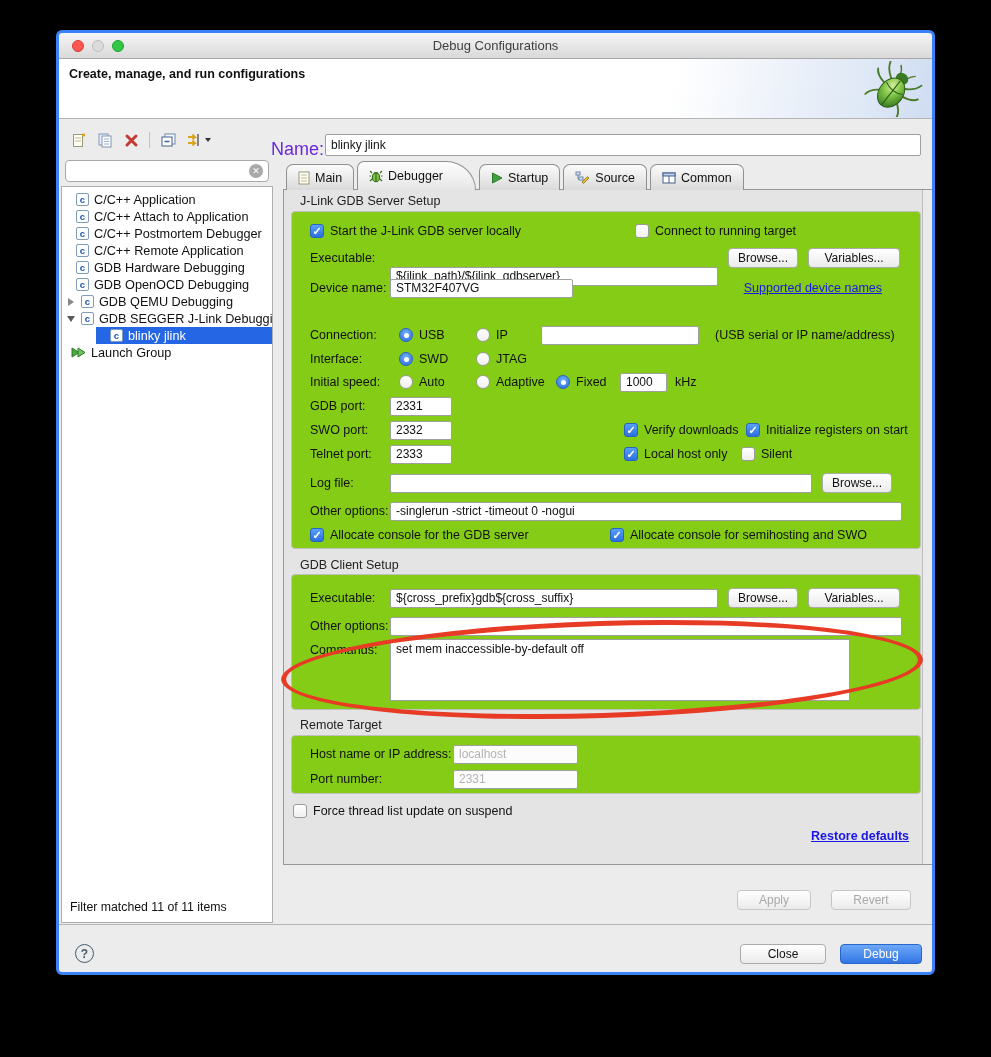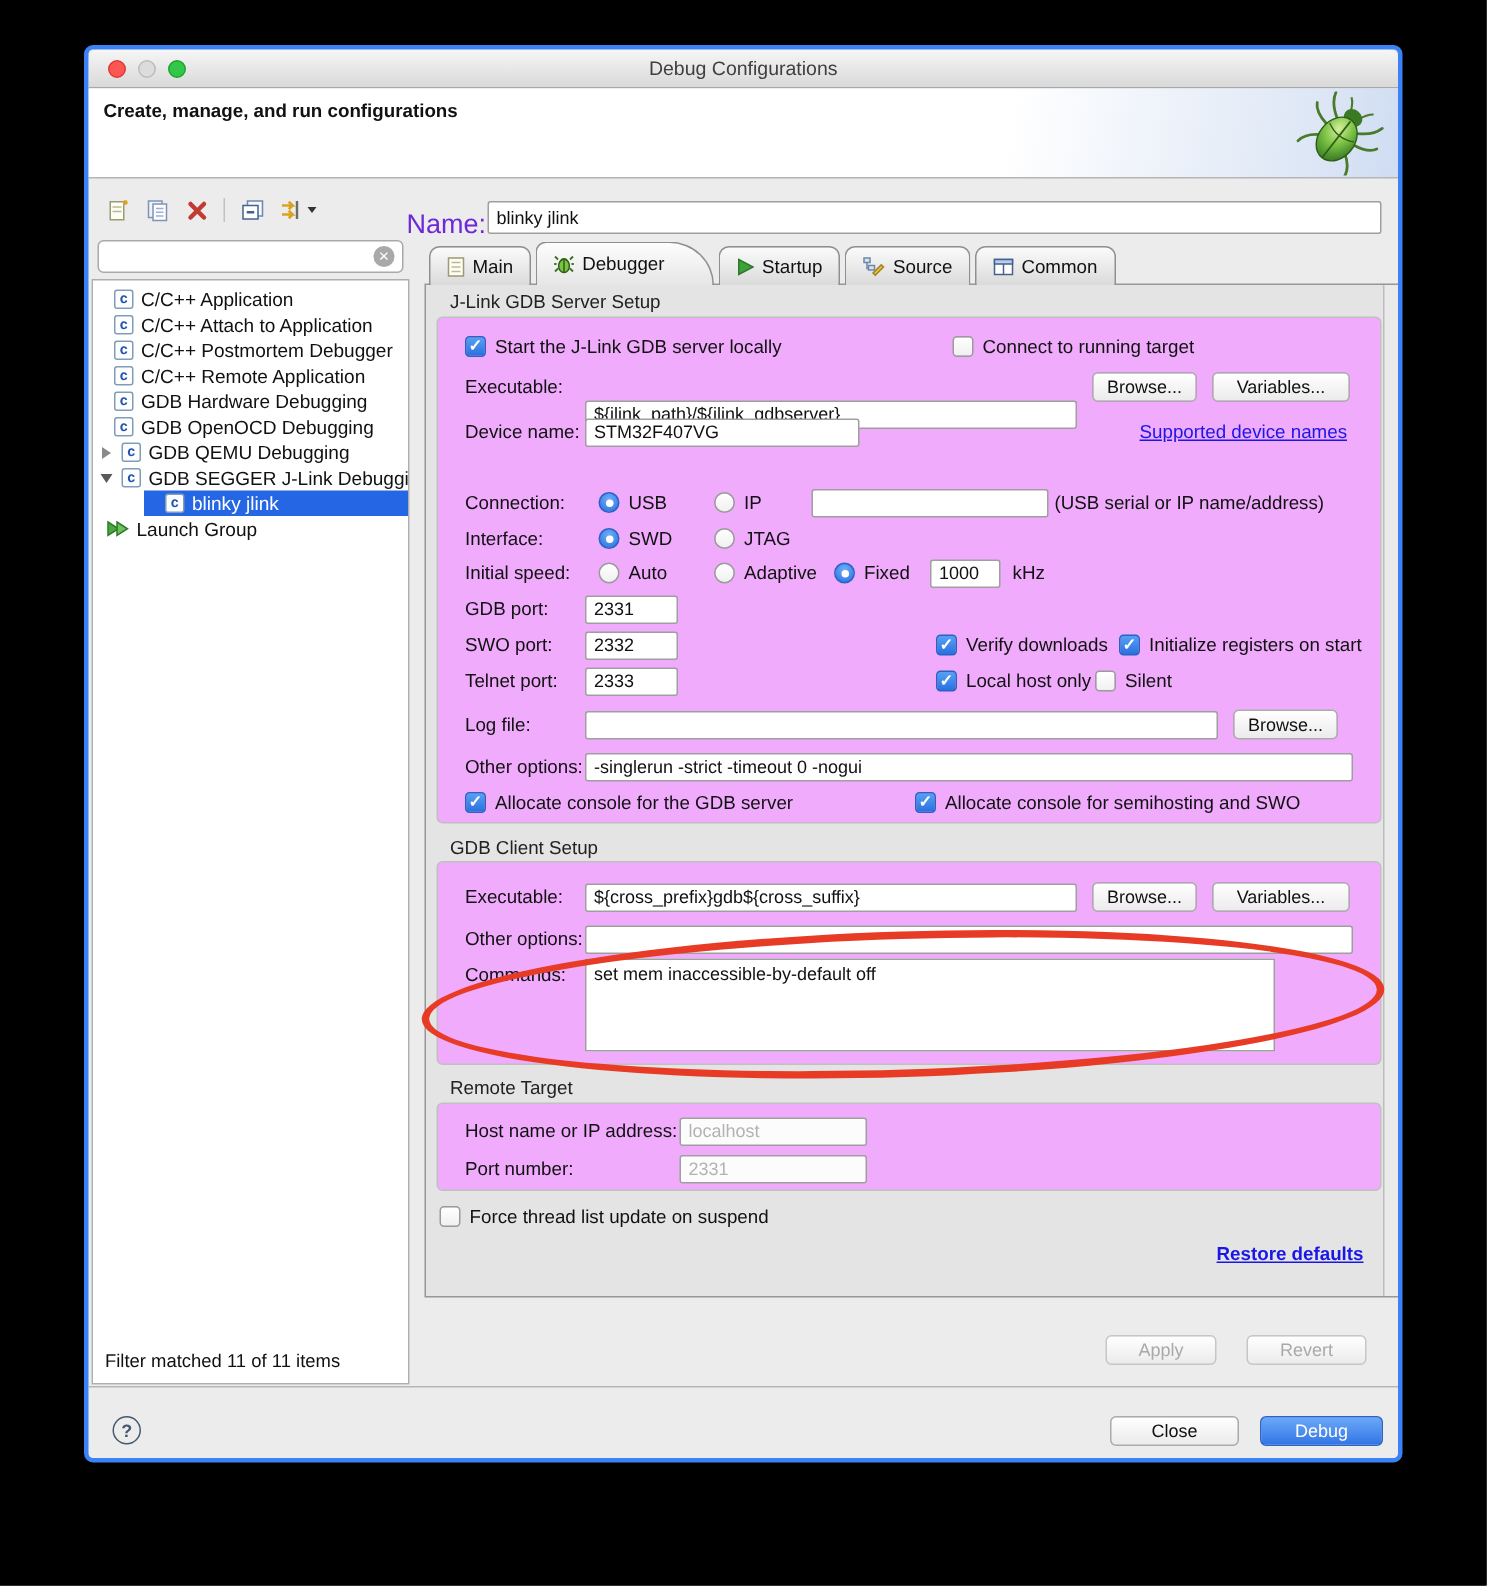--- a/index.html
+++ b/index.html
@@ -68,21 +68,21 @@
   .tab { height:26px; margin-right:3px; border:1px solid #8f8f8f; border-bottom:none; border-radius:7px 7px 0 0;
          background:linear-gradient(#fbfbfb,#dadada); display:flex; align-items:center; gap:5px;
          padding:0 11px; font-size:12.5px; color:#111; }
   .tab.active { background:linear-gradient(#fdfdfd,#e6e6e6); height:29px; border-top-right-radius:30px 29px; padding-right:32px; }
 
   .content { position:absolute; left:224px; top:156px; width:651px; height:676px; background:#e4e4e4;
              border:1px solid #979797; z-index:2; }
   .gutter { position:absolute; right:0; top:0; bottom:0; width:11px; border-left:1px solid #bdbdbd; background:#eaeaea; }
 
   .grplabel { position:absolute; left:16px; font-size:12.5px; color:#222; }
-  .grp { position:absolute; left:7px; width:630px; background:#f0abfc; border:1px solid #c0c0c0; border-radius:4px;padding-left:29px; }
+  .grp { position:absolute; left:7px; width:630px; background:#84cc16; border:1px solid #c0c0c0; border-radius:4px;padding-left:29px; }
   .row { position:absolute; left:18px; right:10px; height:20px; display:flex; align-items:center; font-size:12.5px; color:#111; }
   .lb { width:80px; flex:none; }
 
   .cb { width:14px; height:14px; border-radius:3px; border:1px solid #9b9b9b; background:linear-gradient(#ffffff,#f0f0f0);
         display:inline-flex; align-items:center; justify-content:center; flex:none; margin-right:6px; }
   .cb.on { background:linear-gradient(#56a1f5,#2b70e0); border-color:#2a62c4; }
   .cb.on::after { content:"✓"; color:#fff; font-size:11px; font-weight:bold; line-height:1; }
   .rd { width:14px; height:14px; border-radius:50%; border:1px solid #9b9b9b; background:linear-gradient(#ffffff,#f0f0f0);
         display:inline-flex; align-items:center; justify-content:center; flex:none; margin-right:6px; }
   .rd.on { background:radial-gradient(circle at 50% 32%, #6db0f8, #2a6de0); border-color:#2a62c4; }
@@ -319,34 +319,34 @@
       </div>
       <div class="row" style="top:36px">
         <span class="lb">Executable:</span>
         <input class="tfield" style="width: 328px; margin-top: 36px;" value="${jlink_path}/${jlink_gdbserver}">
         <button class="btn" style="margin-left:10px;width:70px">Browse...</button>
         <button class="btn" style="margin-left:10px;width:92px">Variables...</button>
       </div>
       <div class="row" style="top:66px">
         <span class="lb">Device name:</span>
         <input class="tfield" style="width: 183px;" value="STM32F407VG">
-        <a class="link" style="margin-left:auto;margin-right:12px" href="#">Supported device names</a>
+        <a class="link" style="margin-left:auto;margin-right:28px" href="#">Supported device names</a>
       </div>
       <div class="row" style="top:113px">
         <span class="lb">Connection:</span>
         <span class="opt" style="margin-left:9px;width:77px">
           <span class="rd on"></span>
           <span>USB</span>
         </span>
         <span class="opt" style="width:65px">
           <span class="rd"></span>
           <span>IP</span>
         </span>
         <input class="tfield" style="width: 158px;" value="">
-        <span style="margin-left:4px">(USB serial or IP name/address)</span>
+        <span style="margin-left:16px">(USB serial or IP name/address)</span>
       </div>
       <div class="row" style="top:137px">
         <span class="lb">Interface:</span>
         <span class="opt" style="margin-left:9px;width:77px">
           <span class="rd on"></span>
           <span>SWD</span>
         </span>
         <span class="opt">
           <span class="rd"></span>
           <span>JTAG</span>
@@ -381,21 +381,21 @@
           <span>Verify downloads</span>
         </span>
         <span class="opt">
           <span class="cb on"></span>
           <span>Initialize registers on start</span>
         </span>
       </div>
       <div class="row" style="top:232px">
         <span class="lb">Telnet port:</span>
         <input class="tfield" style="width: 62px;" value="2333">
-        <span class="opt" style="margin-left:172px;width:106px">
+        <span class="opt" style="margin-left:172px;width:117px">
           <span class="cb on"></span>
           <span>Local host only</span>
         </span>
         <span class="opt">
           <span class="cb"></span>
           <span>Silent</span>
         </span>
       </div>
       <div class="row" style="top:261px">
         <span class="lb">Log file:</span>

